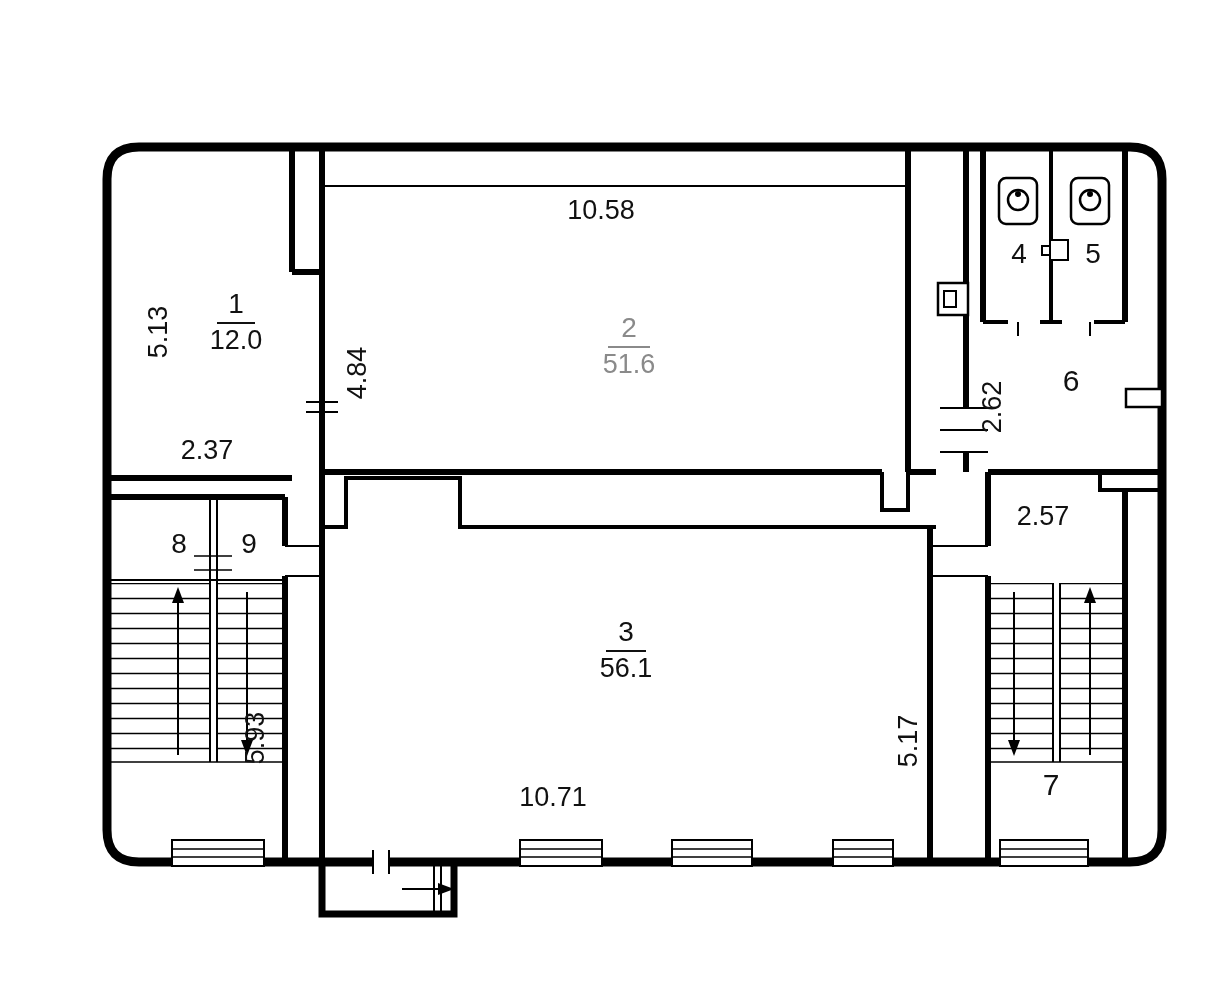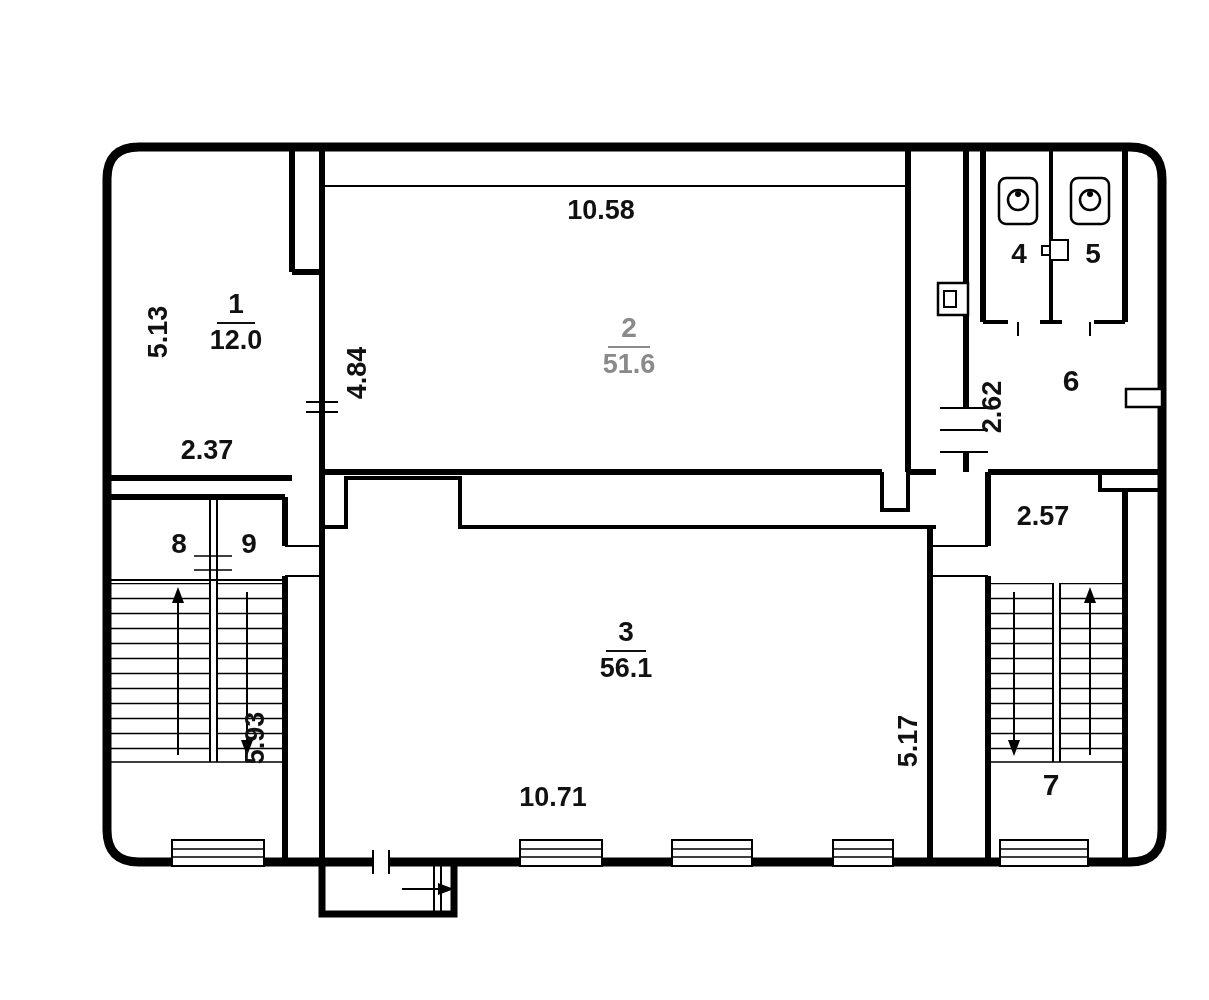--- a/index.html
+++ b/index.html
@@ -6,21 +6,20 @@
     --line:#000000;
     --bg:#ffffff;
     --gray:#8a8a8a;
   }
   html,body{margin:0;padding:0;background:var(--bg);}
   .frame{
     position:relative;
     width:1209px;height:1000px;
     background:var(--bg);
     font-family:"Liberation Sans", sans-serif;
-    font-weight:bold;
   }
   svg{display:block;}
   .wall{stroke:var(--line);fill:none;}
   .thin{stroke:var(--line);fill:none;}
   text{
     font-family:"Liberation Sans", sans-serif;
     fill:#111111;
     text-anchor:middle;
   }
   .dim{font-size:27px;}

